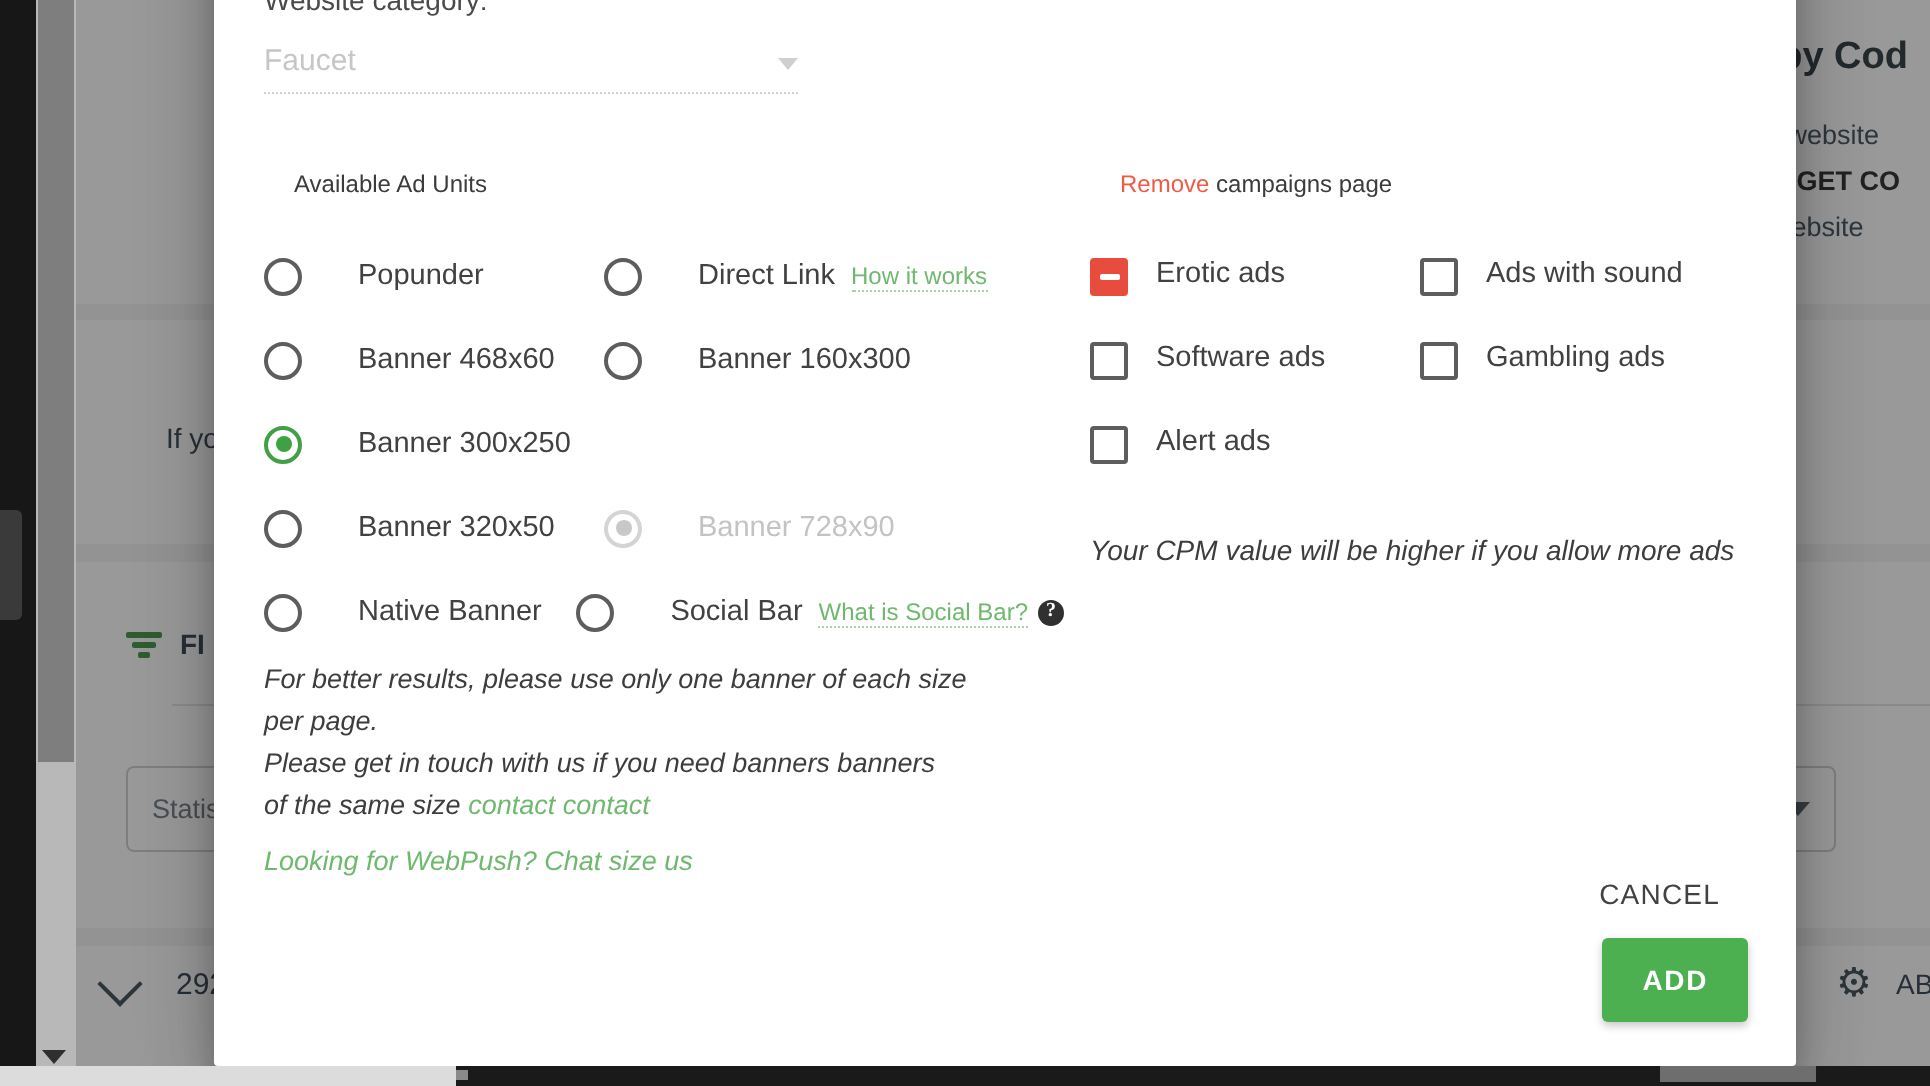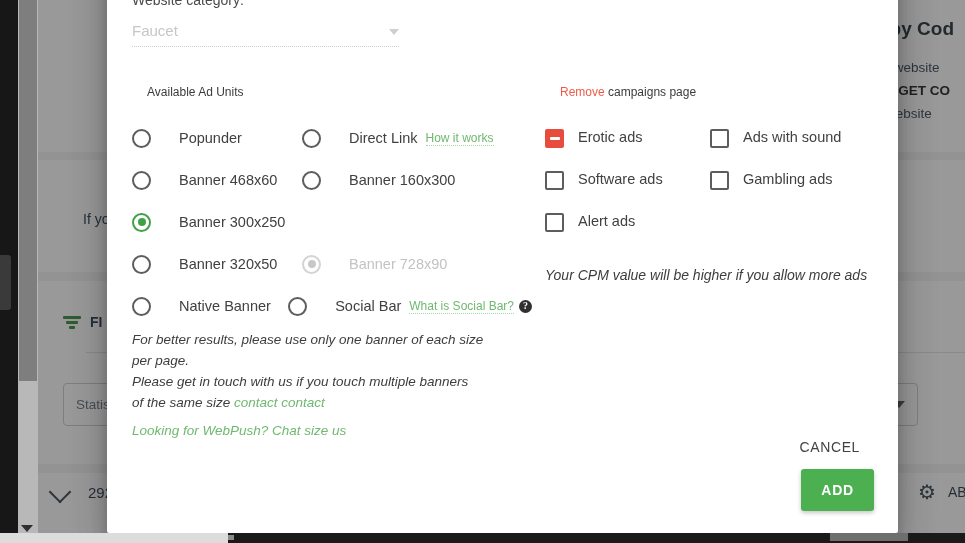--- a/index.html
+++ b/index.html
@@ -375,21 +375,21 @@
             <span class="rm-label">Alert ads</span>
           </div>
         </div>
       </div>
 
       <div class="cpm-note">Your CPM value will be higher if you allow more ads</div>
 
       <div class="notes">
         <div>For better results, please use only one banner of each size</div>
         <div>per page.</div>
-        <div>Please get in touch with us if you touch multiple banners</div>
+        <div>Please get in touch with us if you need banners banners</div>
         <div><span>of the same size </span><span class="glink">contact contact</span></div>
       </div>
 
       <div class="webpush">Looking for WebPush? Chat size us</div>
 
       <div class="actions">
         <button class="btn-cancel">CANCEL</button>
         <button class="btn-add">ADD</button>
       </div>
 

